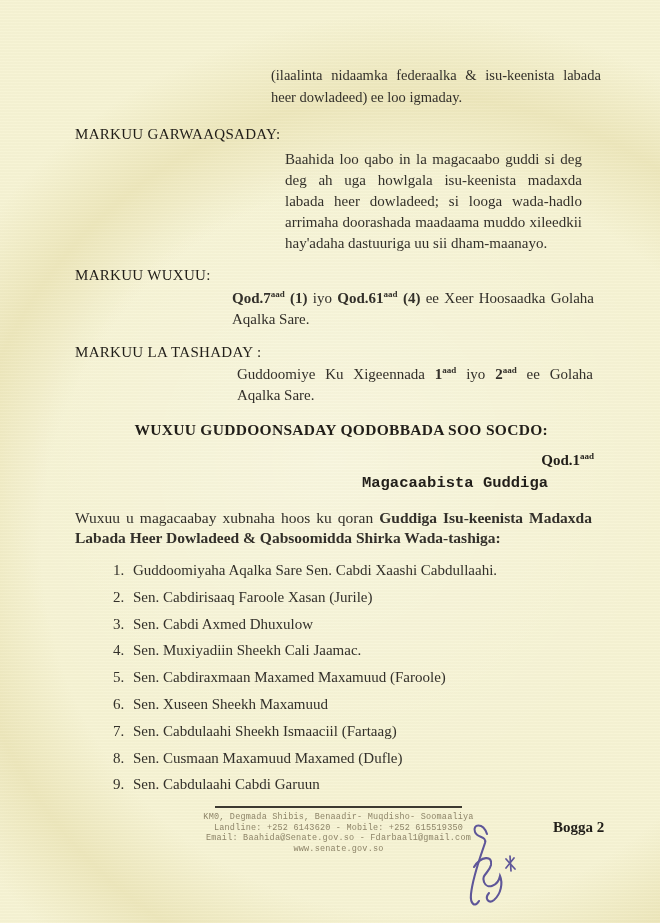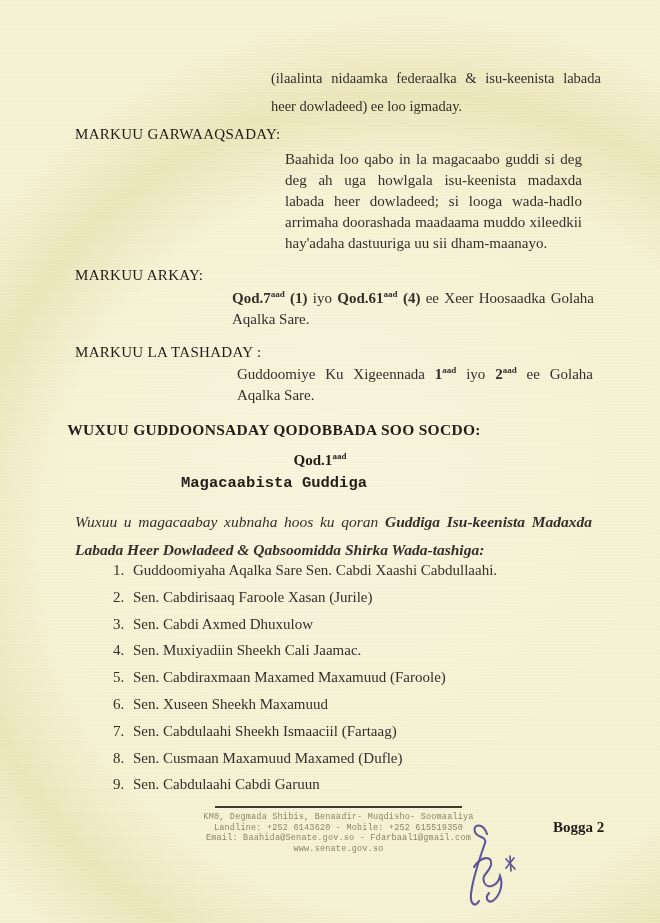--- a/index.html
+++ b/index.html
@@ -18,58 +18,58 @@
       radial-gradient(circle at 330px 460px, rgba(255,255,255,0.25) 0%, rgba(255,255,255,0) 60%);
     color:#33302a;
   }
   .abs{position:absolute;}
   .just{text-align:justify;}
   .serif15{font-size:15px;line-height:21px;}
   .clause-heading{
     font-weight:normal;color:#211e19;font-size:15px;letter-spacing:0.3px;white-space:nowrap;
   }
   .center-heading{
-    left:0;width:548px;text-align:center;font-weight:bold;color:#211e19;
+    left:0;width:548px;text-align:right;font-weight:bold;color:#211e19;
   }
   sup{font-size:9px;line-height:0;}
   .members{left:113px;top:561px;width:480px;}
   .member-row{display:flex;height:26.8px;align-items:flex-start;font-size:15px;line-height:19px;}
   .member-num{width:20px;text-align:left;flex:0 0 20px;}
   .member-name{flex:1;}
   .footer-rule{left:215px;top:806px;width:247px;height:2px;background:#3c3930;}
   .footer-text{
     left:166px;top:812px;width:345px;text-align:center;
     font-family:Liberation Mono, monospace;
     font-size:8.5px;line-height:10.5px;color:#8d8468;letter-spacing:0.2px;
   }
   .page-number{left:553px;top:819px;font-weight:bold;font-size:15px;color:#211e19;}
   .sig{left:448px;top:814px;}
 </style>
 </head>
 <body>
 
 <div class="page">
 
-  <div class="abs just serif15" style="left:271px;top:64px;width:330px;font-size:14.5px;line-height:28px;">(ilaalinta nidaamka federaalka &amp; isu-keenista labada heer dowladeed) ee loo igmaday.</div>
+  <div class="abs just serif15" style="left:271px;top:64px;width:330px;font-size:14.5px;line-height:22px;">(ilaalinta nidaamka federaalka &amp; isu-keenista labada heer dowladeed) ee loo igmaday.</div>
 
   <div class="abs clause-heading" style="left:75px;top:126px;">MARKUU GARWAAQSADAY:</div>
   <div class="abs just serif15" style="left:285px;top:149px;width:297px;">Baahida loo qabo in la magacaabo guddi si deg deg ah uga howlgala isu-keenista madaxda labada heer dowladeed; si looga wada-hadlo arrimaha doorashada maadaama muddo xileedkii hay'adaha dastuuriga uu sii dham-maanayo.</div>
 
-  <div class="abs clause-heading" style="left:75px;top:267px;">MARKUU ARKAY:</div>
+  <div class="abs clause-heading" style="left:75px;top:267px;">MARKUU WUXUU:</div>
   <div class="abs just serif15" style="left:232px;top:288px;width:362px;"><span style="font-weight: bold;">Qod.7</span><sup style="font-weight: bold;">aad</sup><span> </span><span style="font-weight: bold;">(1)</span><span> iyo </span><span style="font-weight: bold;">Qod.61</span><sup style="font-weight: bold;">aad</sup><span> </span><span style="font-weight: bold;">(4)</span><span> ee Xeer Hoosaadka Golaha Aqalka Sare.</span></div>
 
   <div class="abs clause-heading" style="left:75px;top:344px;">MARKUU LA TASHADAY :</div>
   <div class="abs just serif15" style="left:237px;top:364px;width:356px;"><span>Guddoomiye Ku Xigeennada </span><span style="font-weight: bold;">1</span><sup style="font-weight: bold;">aad</sup><span> iyo </span><span style="font-weight: bold;">2</span><sup style="font-weight: bold;">aad</sup><span> ee Golaha Aqalka Sare.</span></div>
 
   <div class="abs center-heading" style="top:421px;font-size:15.5px;letter-spacing:0.3px;">WUXUU GUDDOONSADAY QODOBBADA SOO SOCDO:</div>
 
   <div class="abs center-heading" style="top:452px;font-size:15px;margin-left:46px;"><span style="font-weight: bold;">Qod.1</span><sup style="font-weight: bold;">aad</sup></div>
   <div class="abs center-heading" style="top:474px;font-size:15.5px;font-family:Liberation Mono, monospace;">Magacaabista Guddiga</div>
 
-  <div class="abs just" style="left:75px;top:508px;width:517px;font-size:15.5px;line-height:28px;font-style:italic;"><span>Wuxuu u magacaabay xubnaha hoos ku qoran </span><span style="font-weight: bold;">Guddiga Isu-keenista Madaxda Labada Heer Dowladeed &amp; Qabsoomidda Shirka Wada-tashiga</span><span style="font-weight: bold;">:</span></div>
+  <div class="abs just" style="left:75px;top:508px;width:517px;font-size:15.5px;line-height:20px;"><span>Wuxuu u magacaabay xubnaha hoos ku qoran </span><span style="font-weight: bold;">Guddiga Isu-keenista Madaxda Labada Heer Dowladeed &amp; Qabsoomidda Shirka Wada-tashiga</span><span style="font-weight: bold;">:</span></div>
 
   <div class="abs members">
     <div class="member-row">
       <span class="member-num">1.</span>
       <span class="member-name">Guddoomiyaha Aqalka Sare Sen. Cabdi Xaashi Cabdullaahi.</span>
     </div>
     <div class="member-row">
       <span class="member-num">2.</span>
       <span class="member-name">Sen. Cabdirisaaq Faroole Xasan (Jurile)</span>
     </div>

